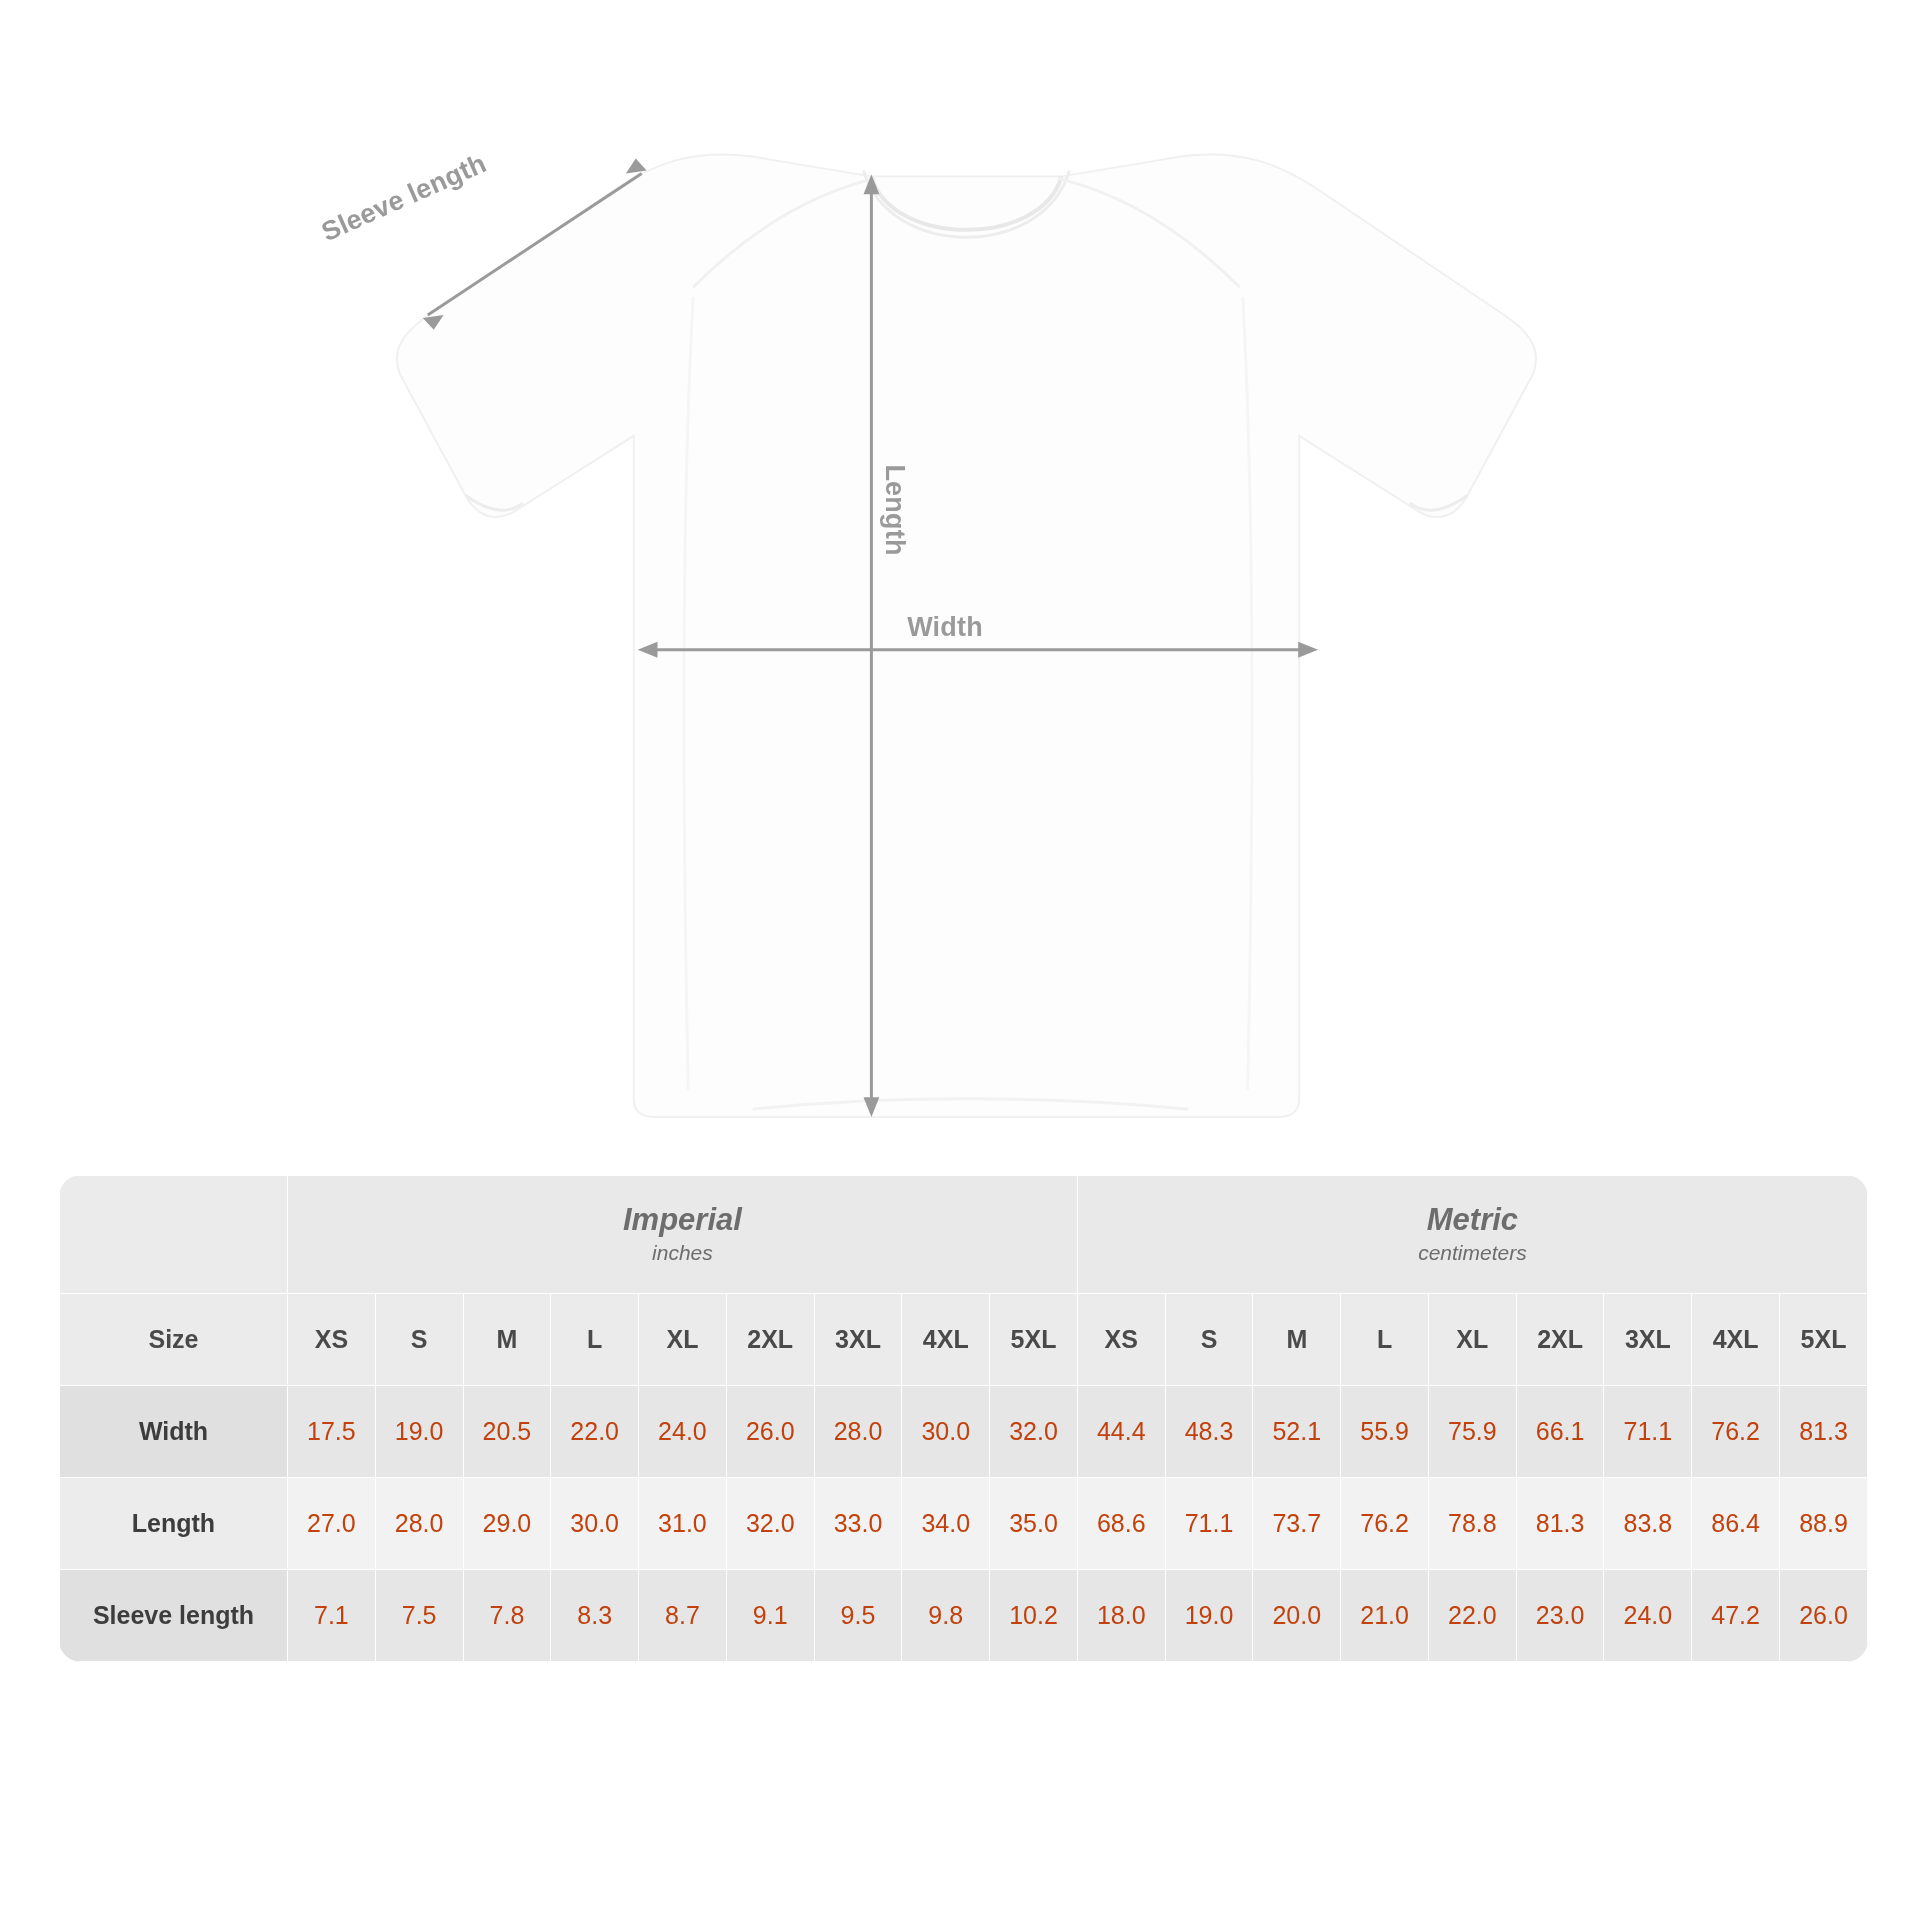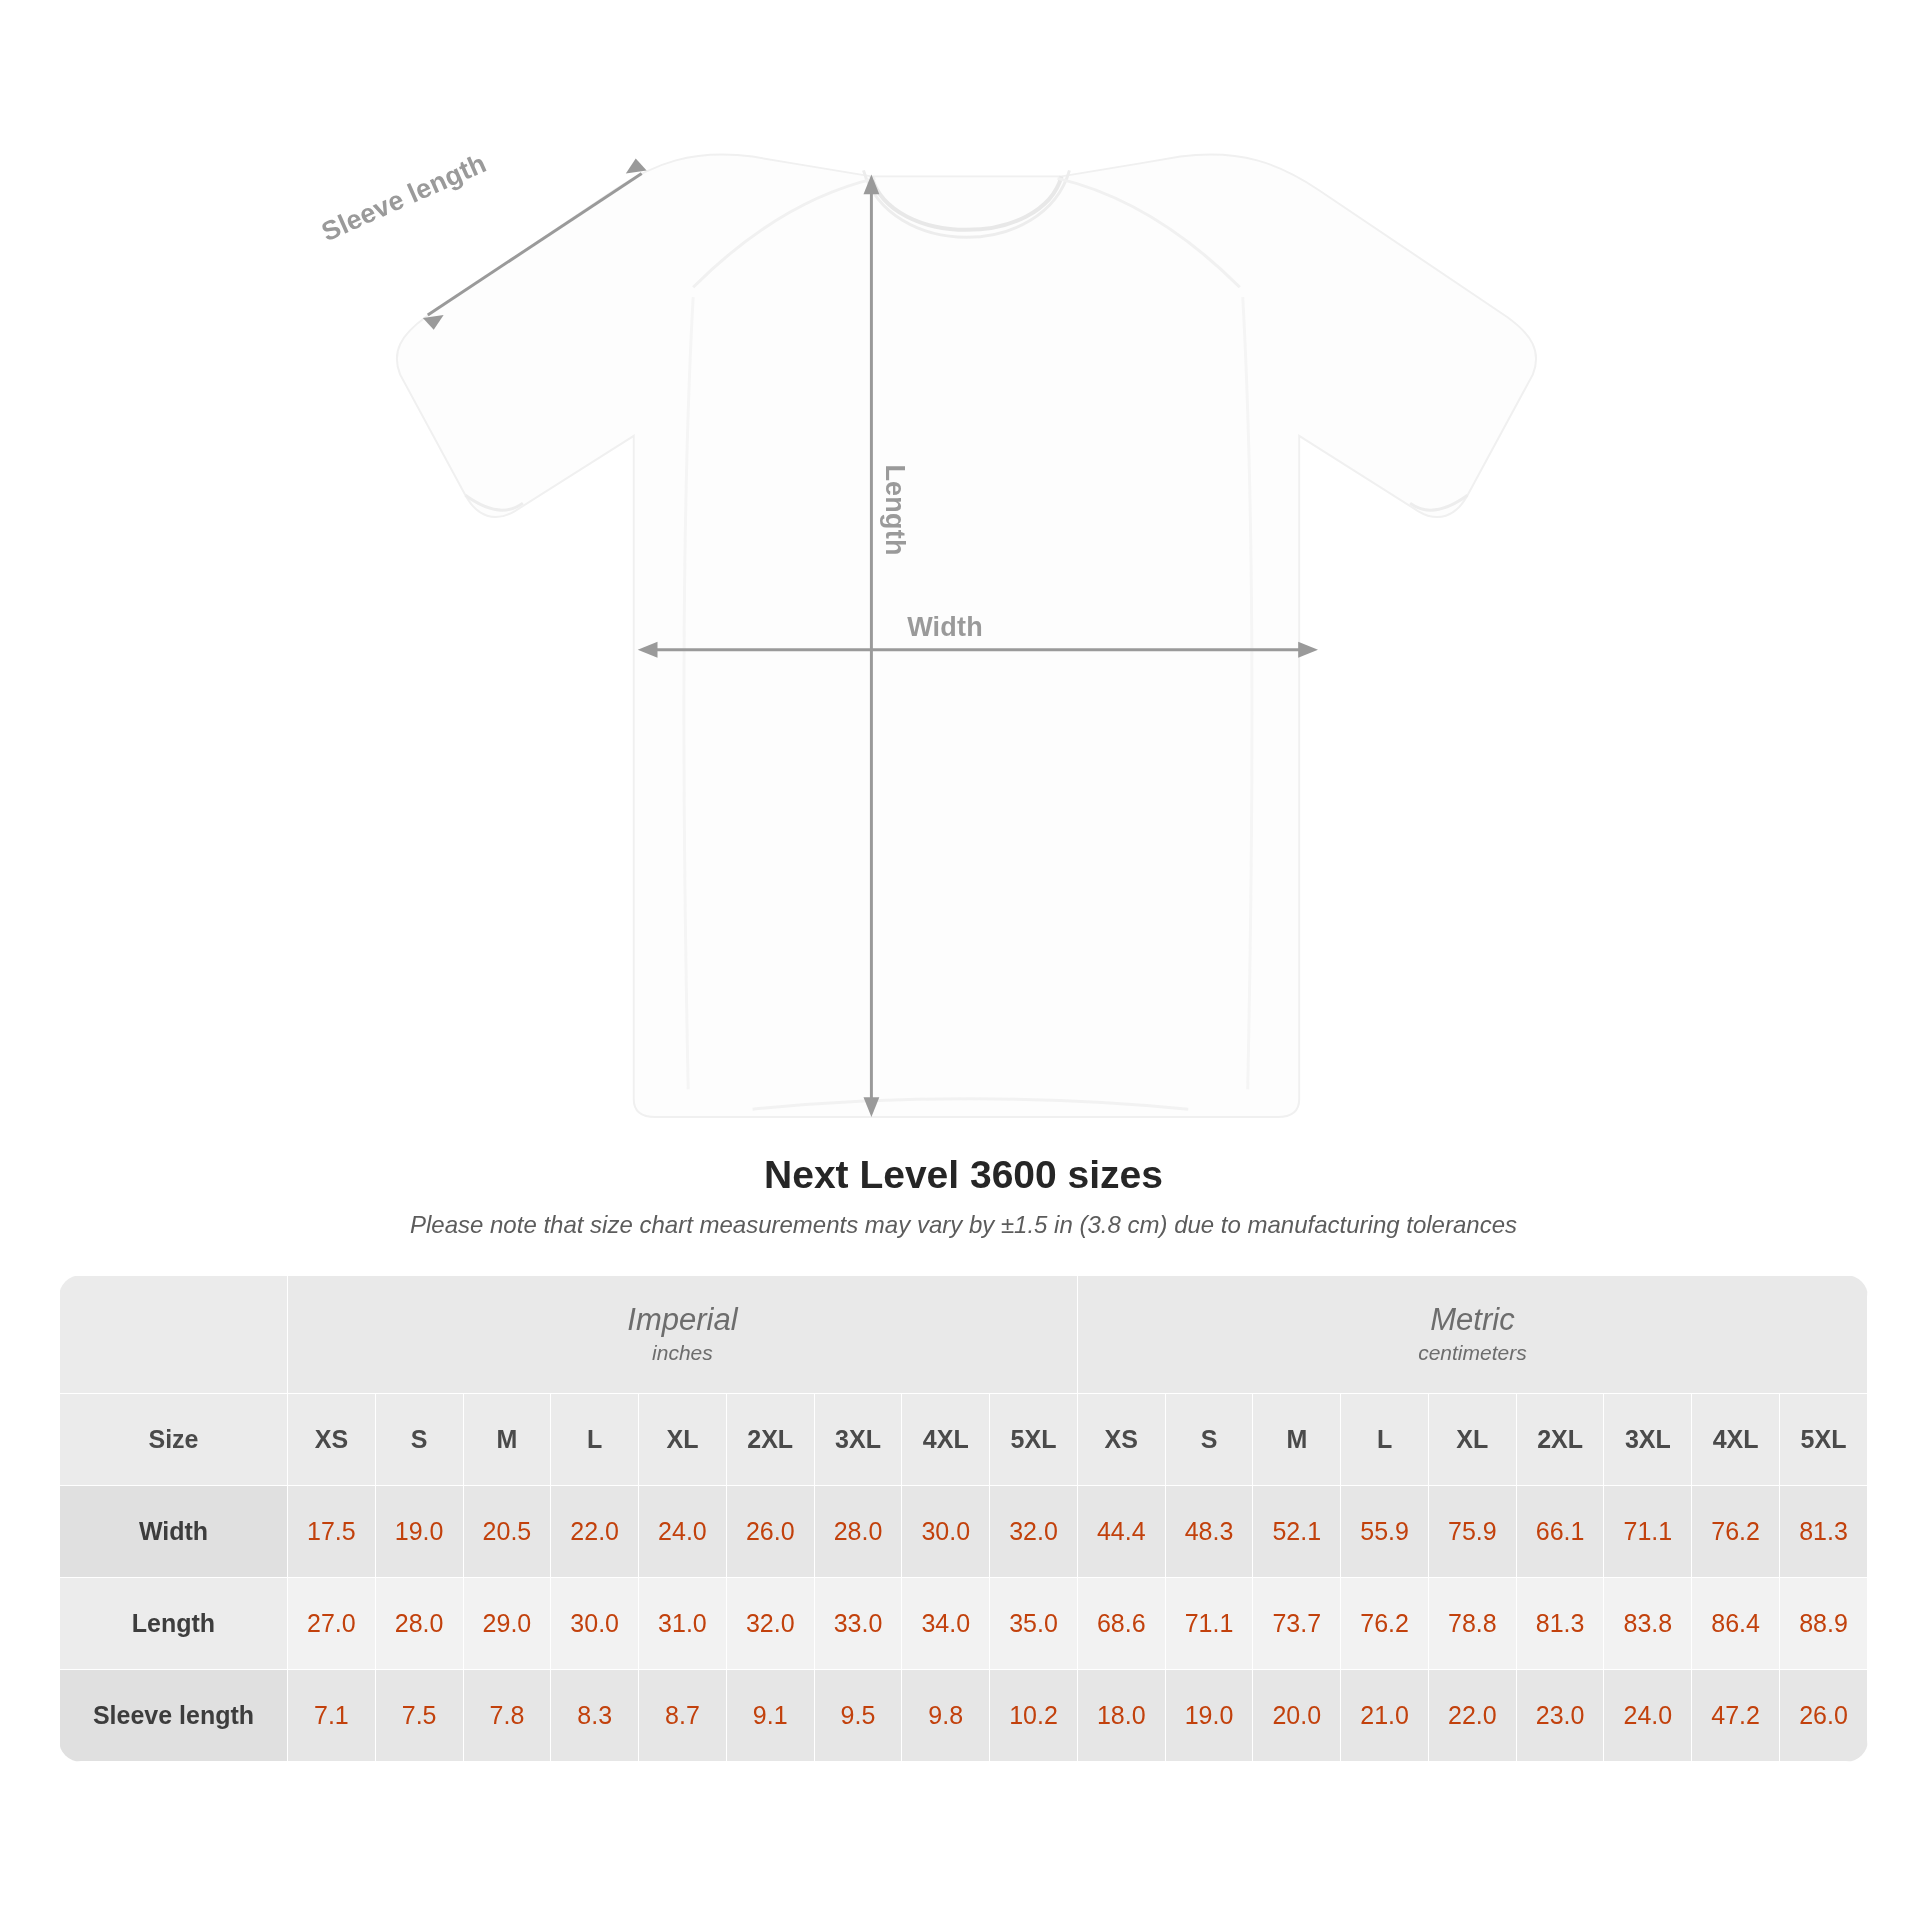--- a/index.html
+++ b/index.html
@@ -89,21 +89,21 @@
     padding: 0;
   }
   .unit-head {
     background: #e9e9e9;
     height: 117px;
     text-align: center;
     vertical-align: middle;
   }
   .unit-head .u-title {
     font-size: 31px;
-    font-weight: normal;
+    font-weight: bold;
     font-style: italic;
     color: #6d6d6d;
     line-height: 1.15;
   }
   .unit-head .u-sub {
     font-size: 21px;
     font-style: italic;
     color: #6d6d6d;
     line-height: 1.4;
   }
@@ -200,24 +200,20 @@
         <polygon points="427,321 448,318 438,333" fill="#9a9a9a" stroke="none"></polygon>
         <polygon points="653,172 632,175 642,160" fill="#9a9a9a" stroke="none"></polygon>
       </g>
     </svg>
 
     <div class="dim-label" id="label-sleeve">Sleeve length</div>
     <div class="dim-label" id="label-length">Length</div>
     <div class="dim-label" id="label-width">Width</div>
   </div>
 
-  <div class="title-block">
-    <h1 class="chart-title">Next Level 3600 sizes</h1>
-    <p class="chart-note">Please note that size chart measurements may vary by ±1.5 in (3.8 cm) due to manufacturing tolerances</p>
-  </div>
 
   <div class="table-wrap">
     <table class="size-table">
       <colgroup>
         <col style="width:228px">
         <col span="18">
       </colgroup>
       <tbody>
         <tr>
           <td class="unit-head corner-cell"></td>

